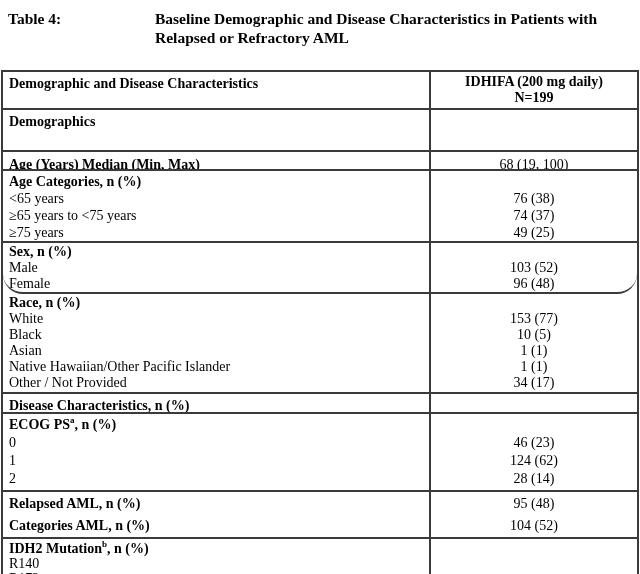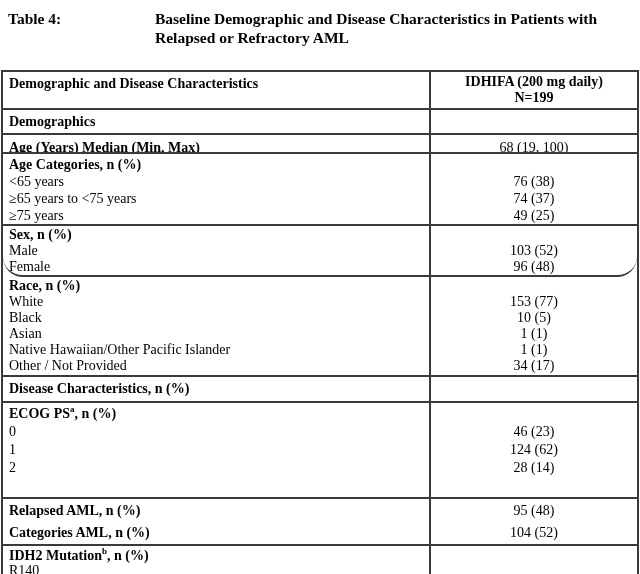--- a/index.html
+++ b/index.html
@@ -74,21 +74,21 @@
 
   <div class="dtable">
     <div class="row header-row">
       <div class="cell left b">Demographic and Disease Characteristics</div>
       <div class="cell right b">
         <div>IDHIFA (200 mg daily)</div>
         <div>N=199</div>
       </div>
     </div>
     <div id="table-rows">
-        <div class="row" style="height: 25px; line-height: 17px;">
+        <div class="row" style="height: 42px; line-height: 17px;">
           <div class="cell left" style="padding-top: 3px;">
             <div class="b">Demographics</div>
           </div>
           <div class="cell right" style="padding-top: 3px;"></div>
         </div>
         <div class="row" style="height: 19px; line-height: 17px;">
           <div class="cell left" style="padding-top: 4px;">
             <div class="b">Age (Years) Median (Min, Max)</div>
           </div>
           <div class="cell right" style="padding-top: 4px;">
@@ -132,27 +132,27 @@
           </div>
           <div class="cell right" style="padding-top: 1px;">
             <div>&nbsp;</div>
             <div>153 (77)</div>
             <div>10 (5)</div>
             <div>1 (1)</div>
             <div>1 (1)</div>
             <div>34 (17)</div>
           </div>
         </div>
-        <div class="row" style="height: 26px; line-height: 17px;">
+        <div class="row" style="height: 20px; line-height: 17px;">
           <div class="cell left" style="padding-top: 3px;">
             <div class="b">Disease Characteristics, n (%)</div>
           </div>
           <div class="cell right" style="padding-top: 3px;"></div>
         </div>
-        <div class="row" style="height: 96px; line-height: 18px;">
+        <div class="row" style="height: 78px; line-height: 18px;">
           <div class="cell left" style="padding-top: 2px;">
             <div class="b">ECOG PS<sup>a</sup>, n (%)</div>
             <div>0</div>
             <div>1</div>
             <div>2</div>
           </div>
           <div class="cell right" style="padding-top: 2px;">
             <div>&nbsp;</div>
             <div>46 (23)</div>
             <div>124 (62)</div>

